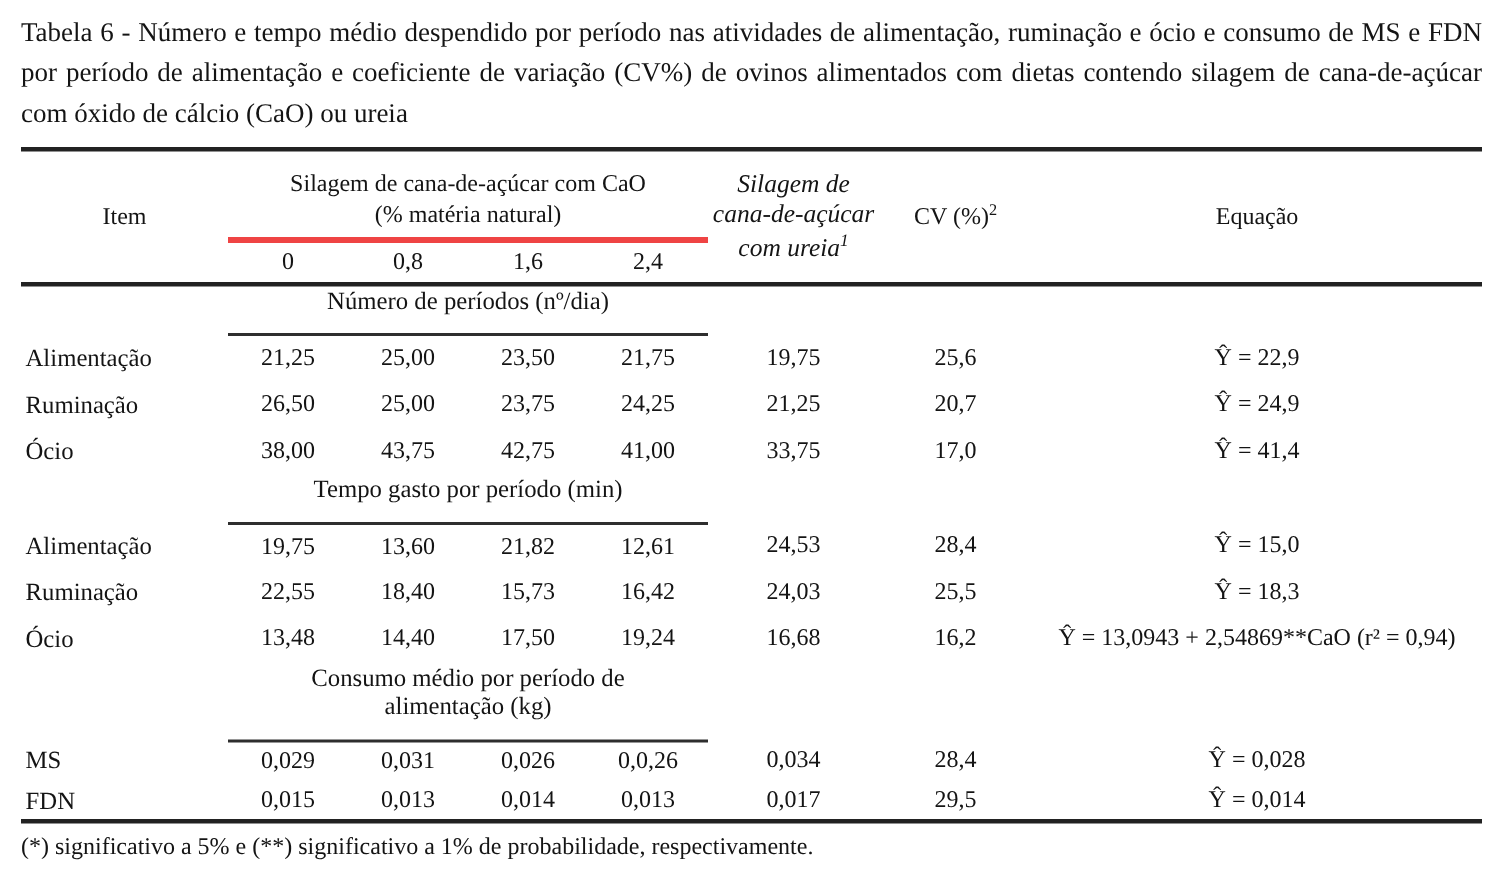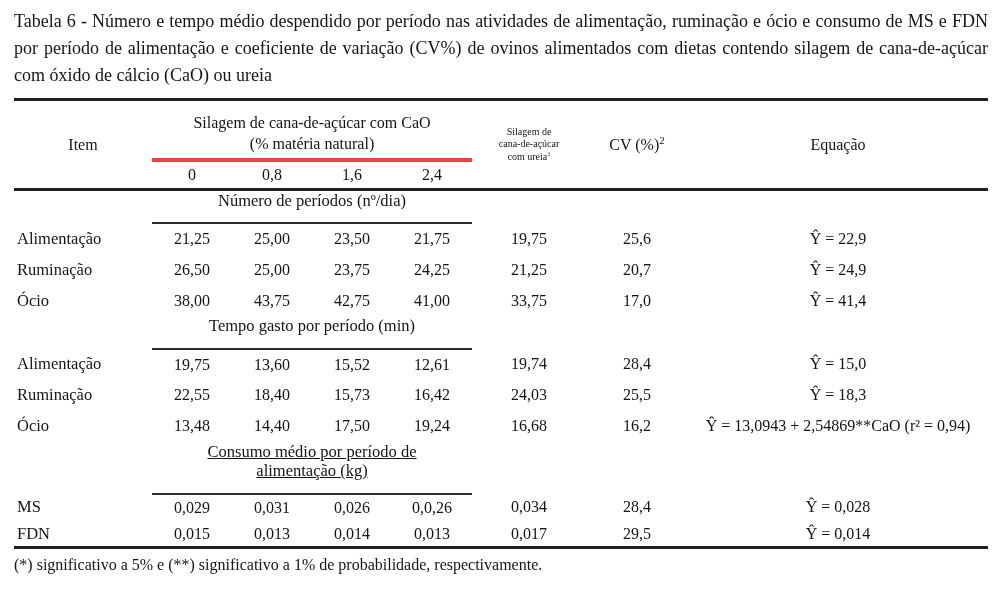--- a/index.html
+++ b/index.html
@@ -39,24 +39,24 @@
   thead { border-bottom: 3px solid #222; }
   tr.h1 { height: 60px; }
   tr.h2 { height: 30px; }
   th.cao-group {
     border-bottom: 4px solid #ef4444;
     white-space: pre-line;
     line-height: 1.3;
     vertical-align: bottom;
     padding-bottom: 3px;
   }
-  th.ureia-head { white-space: pre-line; font-size: 10px; line-height: 1.22; }
+  th.ureia-head { white-space: pre-line; font-size: 17px; line-height: 1.22; font-style: italic; }
   sup { font-size: 0.68em; }
   tr.sec { height: 30px; }
-  tr.sec3 { height: 44px; text-decoration: underline; }
+  tr.sec3 { height: 44px; }
   td.sec-title {
     border-bottom: 2px solid #2e2e2e;
     font-size: 16.5px;
     white-space: pre-line;
     line-height: 1.18;
     vertical-align: bottom;
     padding-bottom: 12px;
   }
   tr.datarow { height: 31px; }
   tr.datarow-sm { height: 27px; }
@@ -154,23 +154,23 @@
         <td></td>
         <td colspan="4" class="sec-title">Tempo gasto por período (min)</td>
         <td></td>
         <td></td>
         <td></td>
       </tr>
       <tr class="datarow">
         <td class="item-cell">Alimentação</td>
         <td>19,75</td>
         <td>13,60</td>
-        <td>15,52</td>
+        <td>21,82</td>
         <td>12,61</td>
-        <td>19,74</td>
+        <td>24,53</td>
         <td>28,4</td>
         <td class="eq-cell">Ŷ = 15,0</td>
       </tr>
       <tr class="datarow">
         <td class="item-cell">Ruminação</td>
         <td>22,55</td>
         <td>18,40</td>
         <td>15,73</td>
         <td>16,42</td>
         <td>24,03</td>

